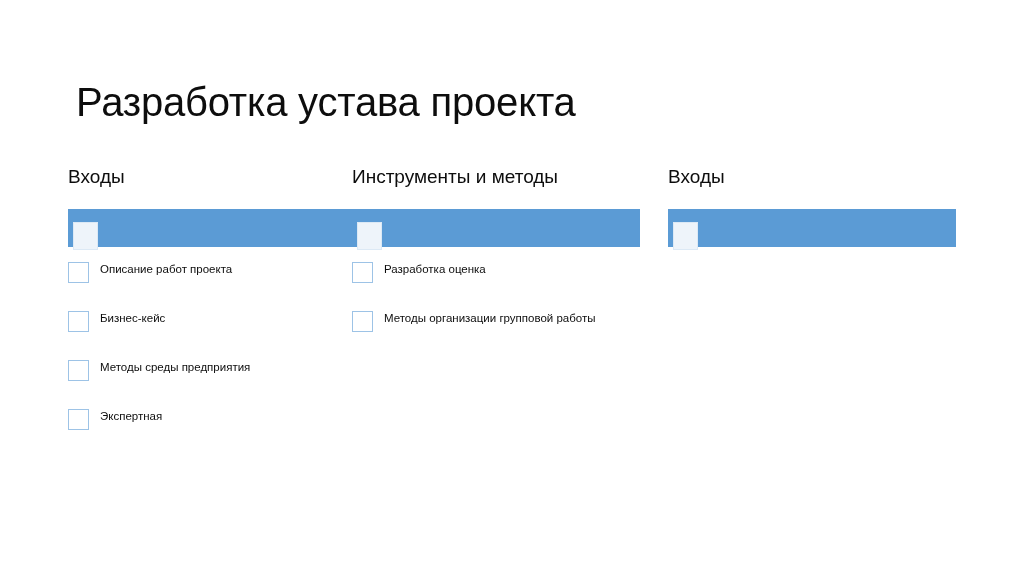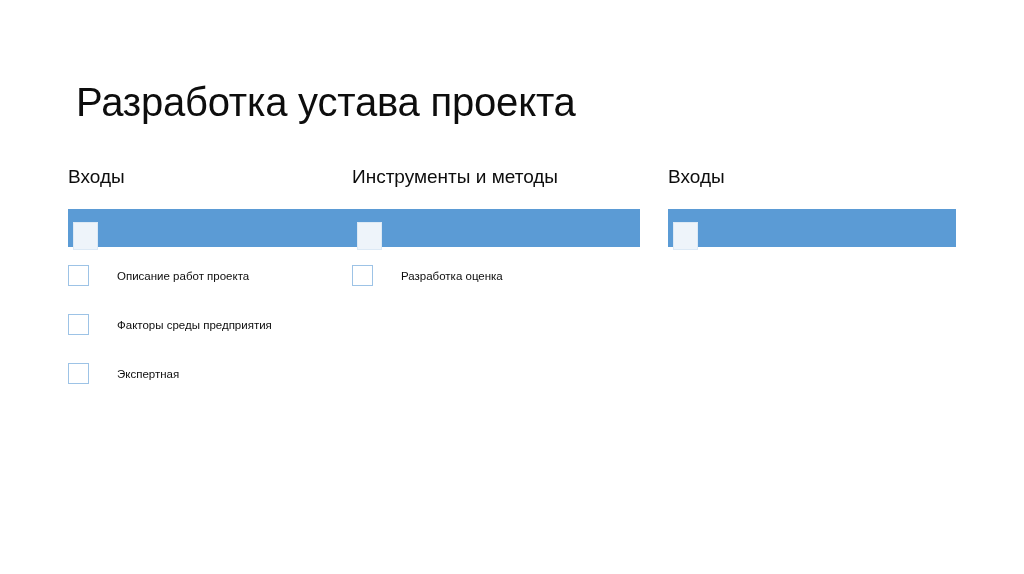--- a/index.html
+++ b/index.html
@@ -78,24 +78,22 @@
 
   
   .item-list {
     margin: 0;
     padding: 0;
     list-style: none;
     margin-top: 15px;
   }
   .item-row {
     display: flex;
-    align-items: center;
     height: 27px;
     margin-bottom: 22px;
-    gap: 17px;
   }
   .item-checkbox {
     flex: 0 0 auto;
     width: 21px;
     height: 21px;
     background: #ffffff;
     border: 1px solid #9DC3E6;
     box-sizing: border-box;
   }
   .item-label {
@@ -122,41 +120,49 @@
         <span class="banner-marker"></span>
       </div>
 
       <ul class="item-list">
         <li class="item-row">
           <span class="item-checkbox"></span>
           <span class="item-label">Описание работ проекта</span>
         </li>
         <li class="item-row">
           <span class="item-checkbox"></span>
-          <span class="item-label">Факторы среды предприятия</span>
+          <span class="item-label">Бизнес-кейс</span>
+        </li>
+        <li class="item-row">
+          <span class="item-checkbox"></span>
+          <span class="item-label">Методы среды предприятия</span>
         </li>
         <li class="item-row">
           <span class="item-checkbox"></span>
           <span class="item-label">Экспертная</span>
         </li>
       </ul>
     </section>
 
     <section class="column col-1">
       <div class="column-header">Инструменты и методы</div>
 
       <div class="banner">
         <span class="banner-marker"></span>
       </div>
 
       <ul class="item-list">
         <li class="item-row">
           <span class="item-checkbox"></span>
           <span class="item-label">Разработка оценка</span>
         </li>
+        <li class="item-row">
+          <span class="item-checkbox"></span>
+          <span class="item-label">Методы организации групповой работы</span>
+        </li>
       </ul>
     </section>
 
     <section class="column col-2">
       <div class="column-header">Входы</div>
 
       <div class="banner">
         <span class="banner-marker"></span>
       </div>
 

